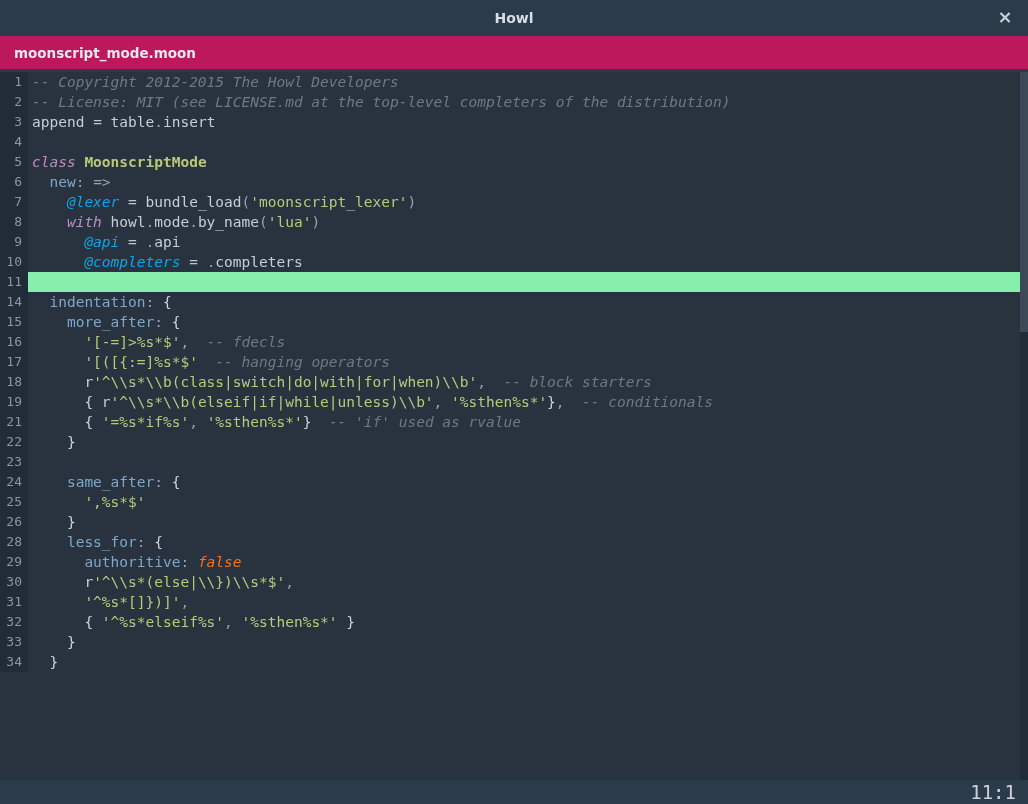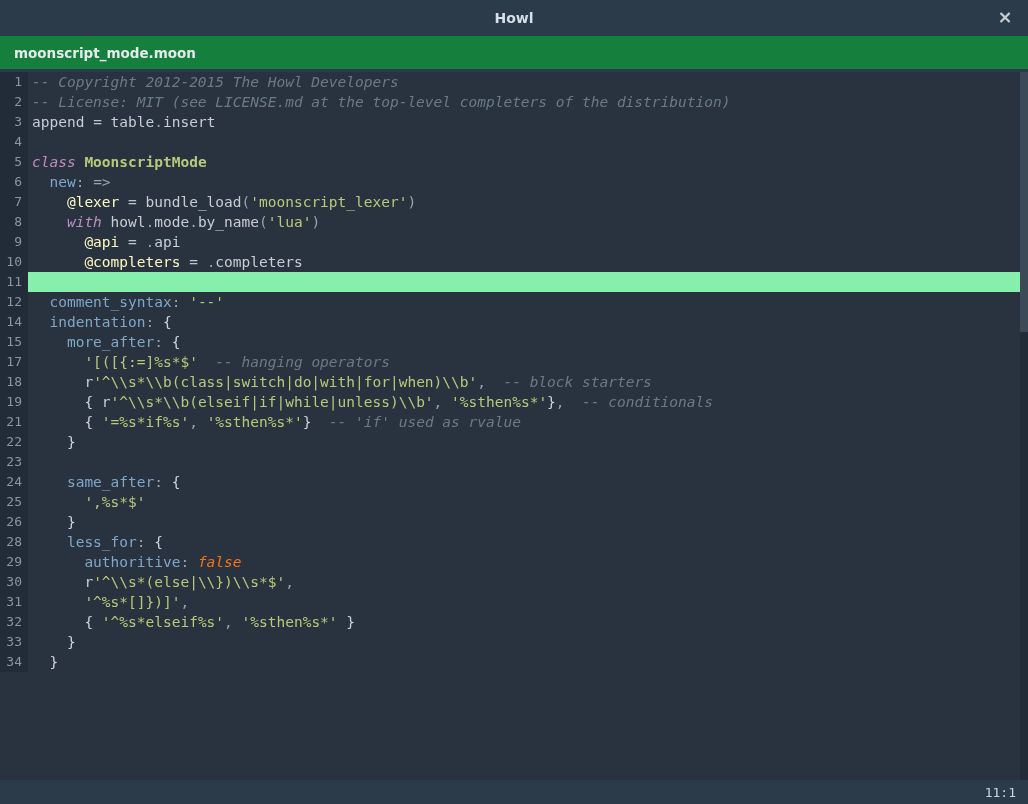--- a/index.html
+++ b/index.html
@@ -29,21 +29,21 @@
     top: 8px;
     width: 18px; height: 18px;
     color: #c8ced6;
     font-size: 18px;
     line-height: 18px;
     text-align: center;
     cursor: default;
   }
   .tabbar {
     height: 36px;
-    background: #15803d;
+    background: #be185d;
     display: flex;
     align-items: center;
     padding-left: 14px;
     border-bottom: 3px solid #2b3b4a;
   }
   .tab {
     color: #e6e9ed;
     font-family: "DejaVu Sans", "Segoe UI", sans-serif;
     font-weight: 700;
     font-size: 13.5px;
@@ -89,36 +89,36 @@
     top: 0;
     width: 8px;
     height: 260px;
     background: #3c4a58;
   }
   .statusbar {
     height: 24px;
     background: #2b3b4a;
     color: #cdd3db;
     font-family: "DejaVu Sans Mono", monospace;
-    font-size: 13px;
+    font-size: 19px;
     display: flex;
     align-items: center;
     justify-content: flex-end;
     padding-right: 12px;
   }
 
   
   .cm  { color: #6b7a86; font-style: italic; }      
   .id  { color: #c8cdd4; }                           
   .op  { color: #9aa3ad; }                           
   .eq  { color: #bfc6cf; }                            
   .kw2 { color: #c18cc1; font-style: italic; }        
   .cls { color: #b8c97a; font-weight: 700; }          
   .fn  { color: #7fa7c9; }                            
-  .at  { color: #fef9c3; }        
+  .at  { color: #0ea5e9; font-style: italic; }        
   .str { color: #b8c97a; }                            
   .bool{ color: #f97316; font-style: italic; }        
   .br  { color: #cfd4da; }                            
   .r   { color: #c8cdd4; }                            
 </style>
 </head>
 <body>
 
 <div class="titlebar">
   <span>Howl</span>
@@ -179,36 +179,36 @@
   <div class="line">
     <div class="gutter">10</div>
     <div class="code"><span>      </span><span class="at">@completers</span><span> </span><span class="eq">=</span><span> </span><span class="op">.</span><span class="id">completers</span></div>
   </div>
 
   <div class="line hl">
     <div class="gutter">11</div>
     <div class="code"></div>
   </div>
 
-  <div class="line">
-    <div class="gutter">12</div>
-    <div class="code"><span>  </span><span class="fn">comment_syntax</span><span class="op">:</span><span> </span><span class="str">'--'</span></div>
-  </div>
 
 
   <div class="line">
     <div class="gutter">14</div>
     <div class="code"><span>  </span><span class="fn">indentation</span><span class="op">:</span><span> </span><span class="br">{</span></div>
   </div>
 
   <div class="line">
     <div class="gutter">15</div>
     <div class="code"><span>    </span><span class="fn">more_after</span><span class="op">:</span><span> </span><span class="br">{</span></div>
   </div>
 
+  <div class="line">
+    <div class="gutter">16</div>
+    <div class="code"><span>      </span><span class="str">'[-=]&gt;%s*$'</span><span class="op">,</span><span>  </span><span class="cm">-- fdecls</span></div>
+  </div>
 
   <div class="line">
     <div class="gutter">17</div>
     <div class="code"><span>      </span><span class="str">'[([{:=]%s*$'</span><span>  </span><span class="cm">-- hanging operators</span></div>
   </div>
 
   <div class="line">
     <div class="gutter">18</div>
     <div class="code"><span>      </span><span class="r">r</span><span class="str">'^\\s*\\b(class|switch|do|with|for|when)\\b'</span><span class="op">,</span><span>  </span><span class="cm">-- block starters</span></div>
   </div>

